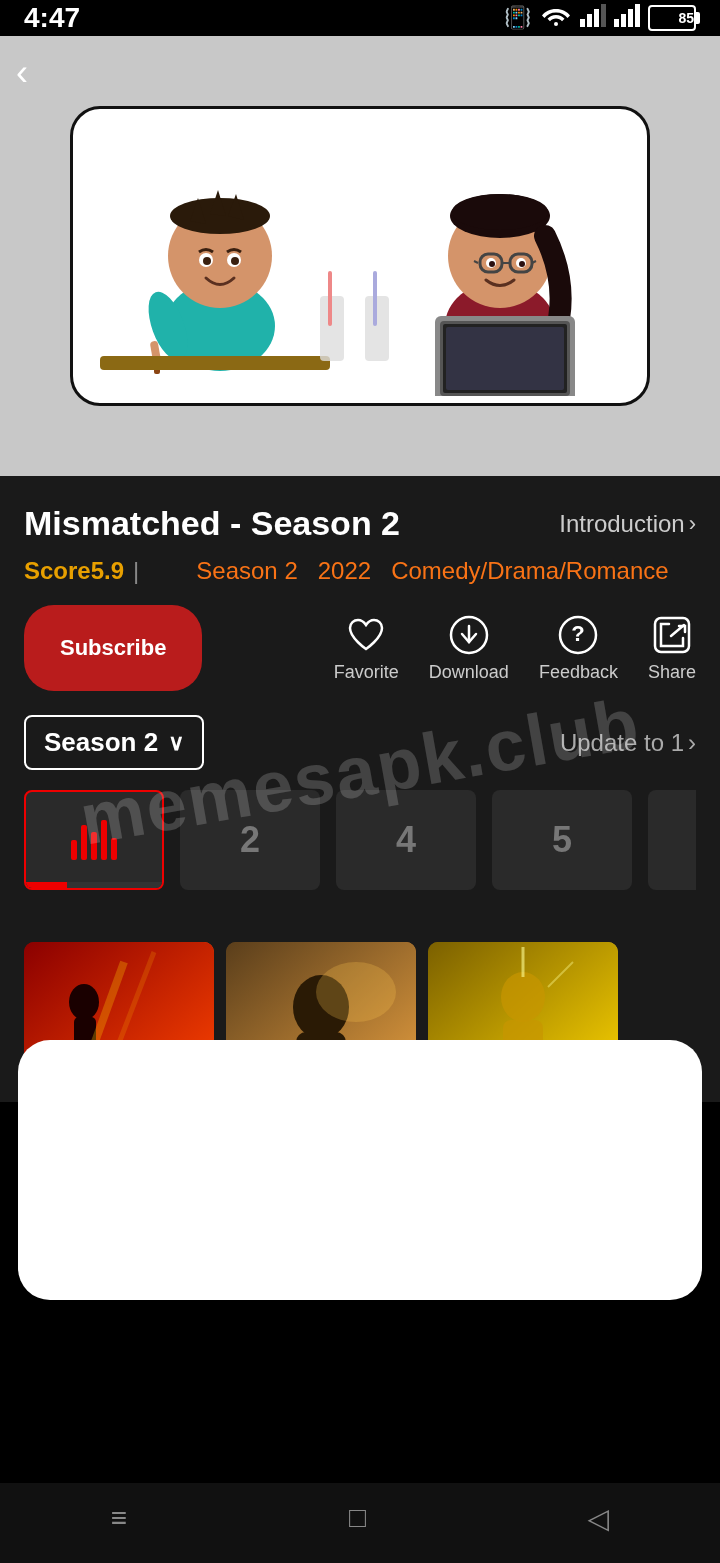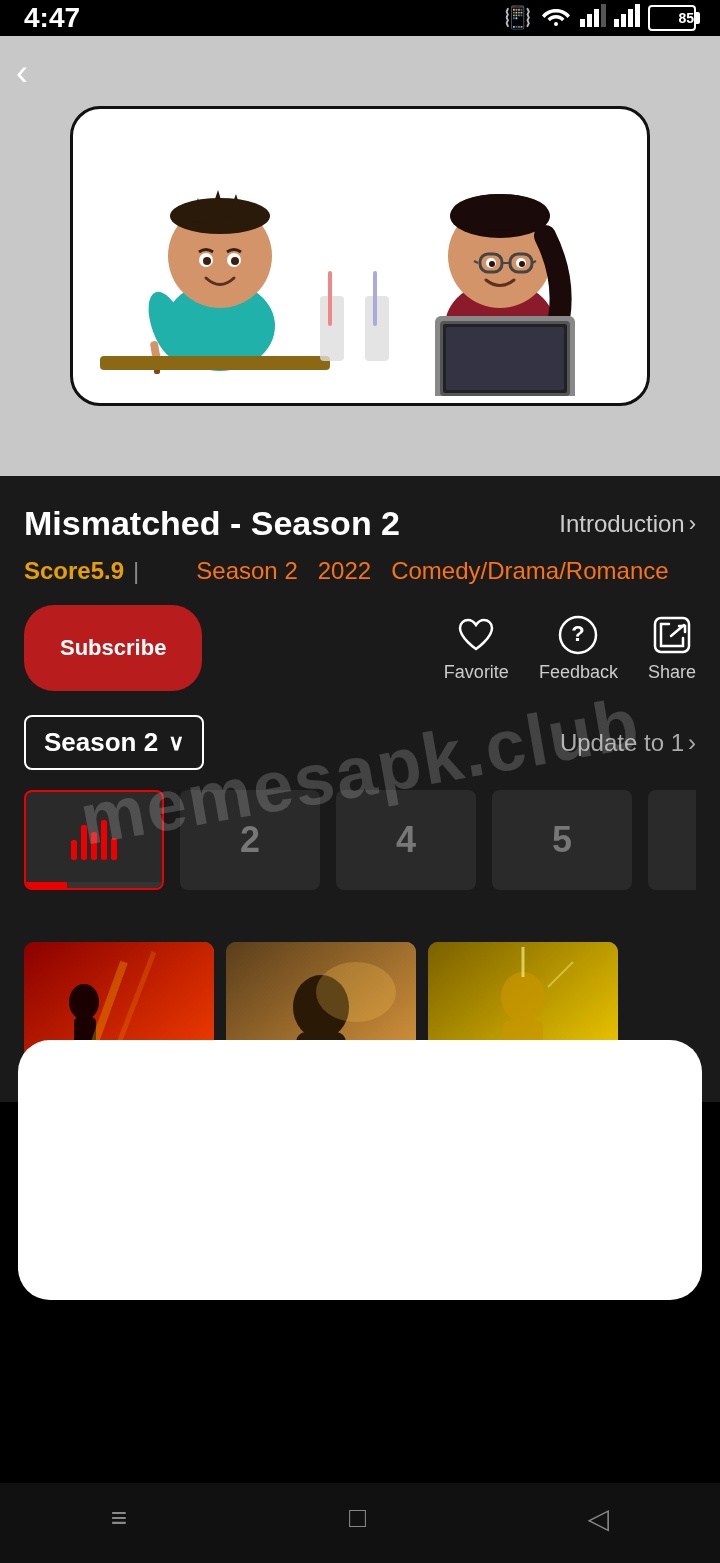--- a/index.html
+++ b/index.html
@@ -479,20 +479,28 @@
 
       <div class="icon-actions">
 
         <div class="icon-action">
           <svg viewBox="0 0 42 42" fill="none" stroke="white" stroke-width="3">
             <path d="M21 35 C21 35 5 24 5 14 C5 9 9 6 13 6 C16 6 19 8 21 11 C23 8 26 6 29 6 C33 6 37 9 37 14 C37 24 21 35 21 35Z" stroke="white" stroke-width="2.5" fill="none"></path>
           </svg>
           <span class="icon-label">Favorite</span>
         </div>
 
+        <div class="icon-action">
+          <svg viewBox="0 0 42 42" fill="none" stroke="white" stroke-width="2.5">
+            <circle cx="21" cy="21" r="18" stroke="white" stroke-width="2.5"></circle>
+            <path d="M14 20 L21 28 L28 20" stroke="white" stroke-width="2.5" stroke-linecap="round"></path>
+            <line x1="21" y1="12" x2="21" y2="28" stroke="white" stroke-width="2.5" stroke-linecap="round"></line>
+          </svg>
+          <span class="icon-label">Download</span>
+        </div>
 
         <div class="icon-action">
           <svg viewBox="0 0 42 42" fill="none" stroke="white" stroke-width="2.5">
             <circle cx="21" cy="21" r="18" stroke="white" stroke-width="2.5"></circle>
             <text x="21" y="27" text-anchor="middle" fill="white" font-size="22" font-weight="bold" stroke="none">?</text>
           </svg>
           <span class="icon-label">Feedback</span>
         </div>
 
         <div class="icon-action">

